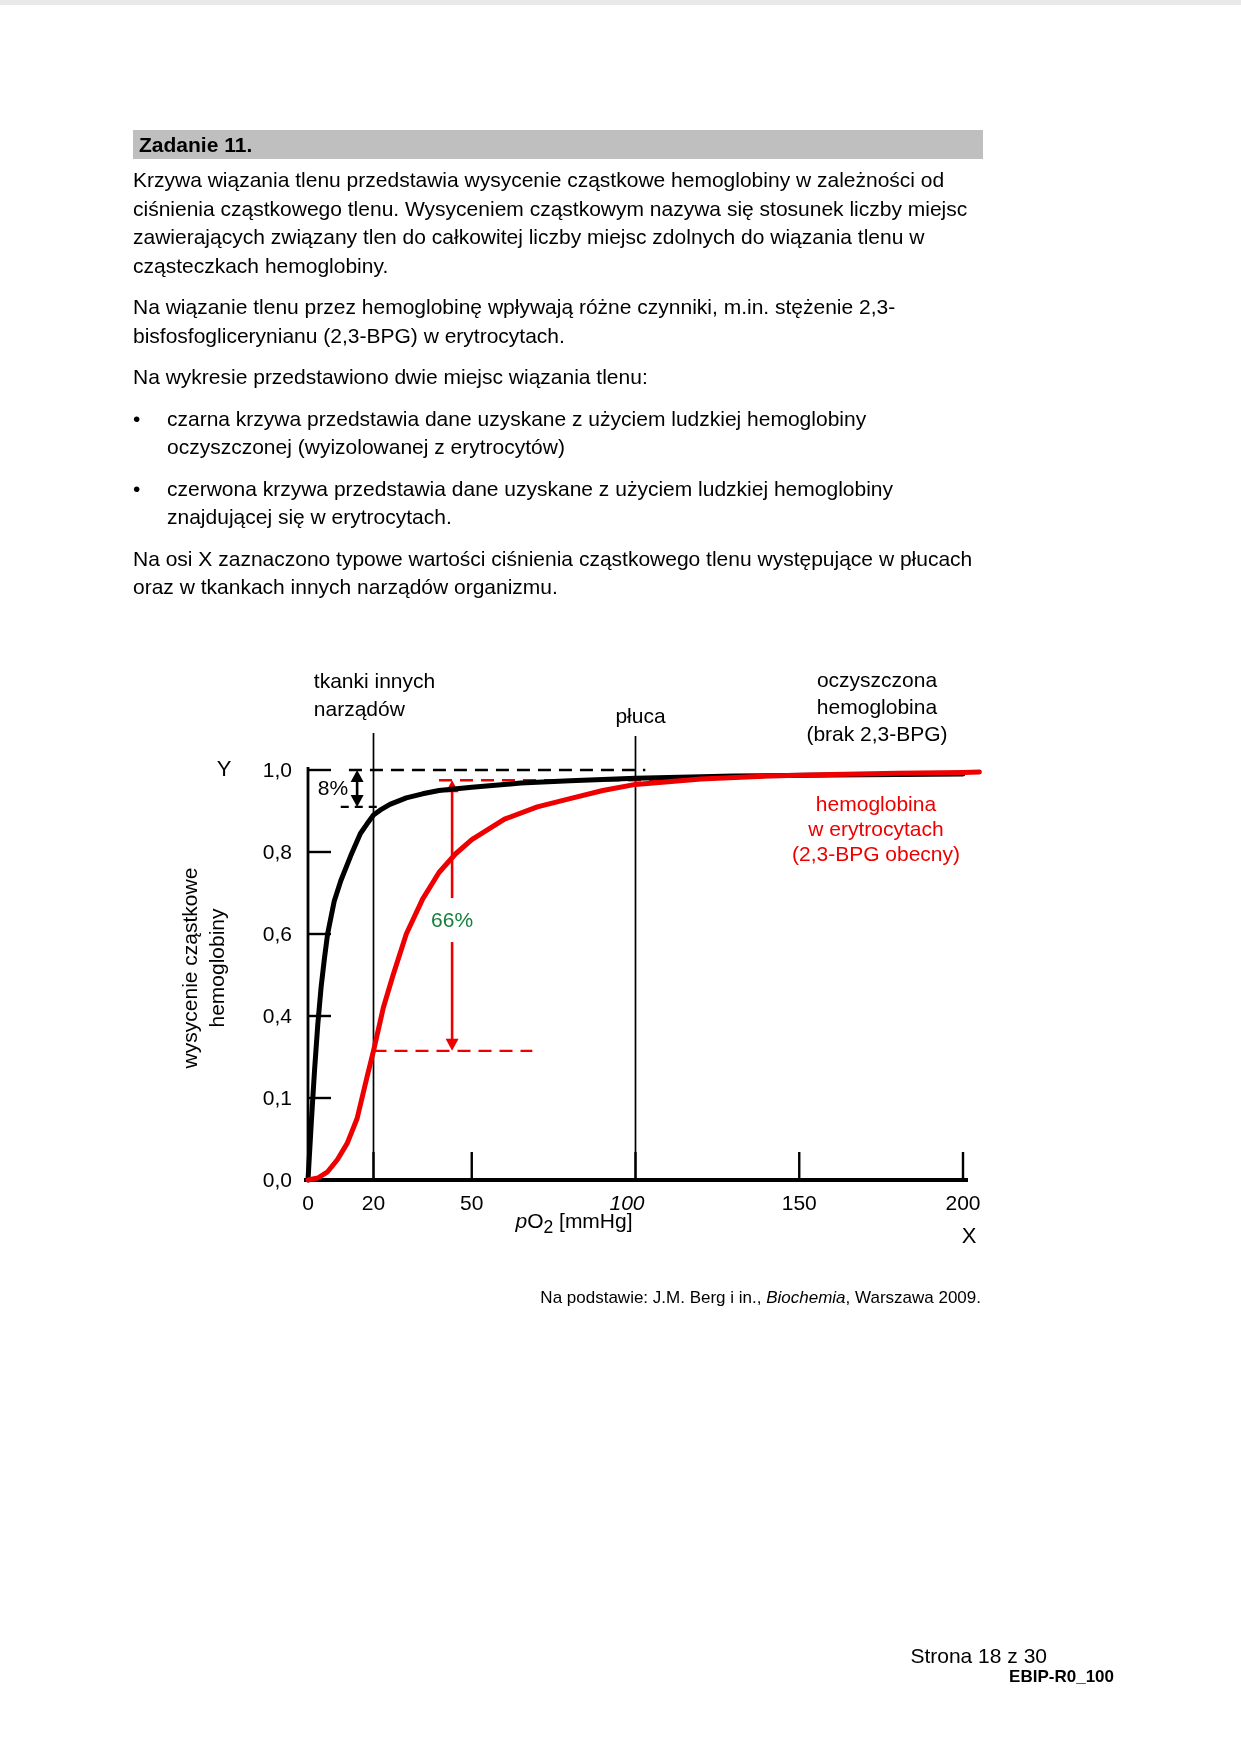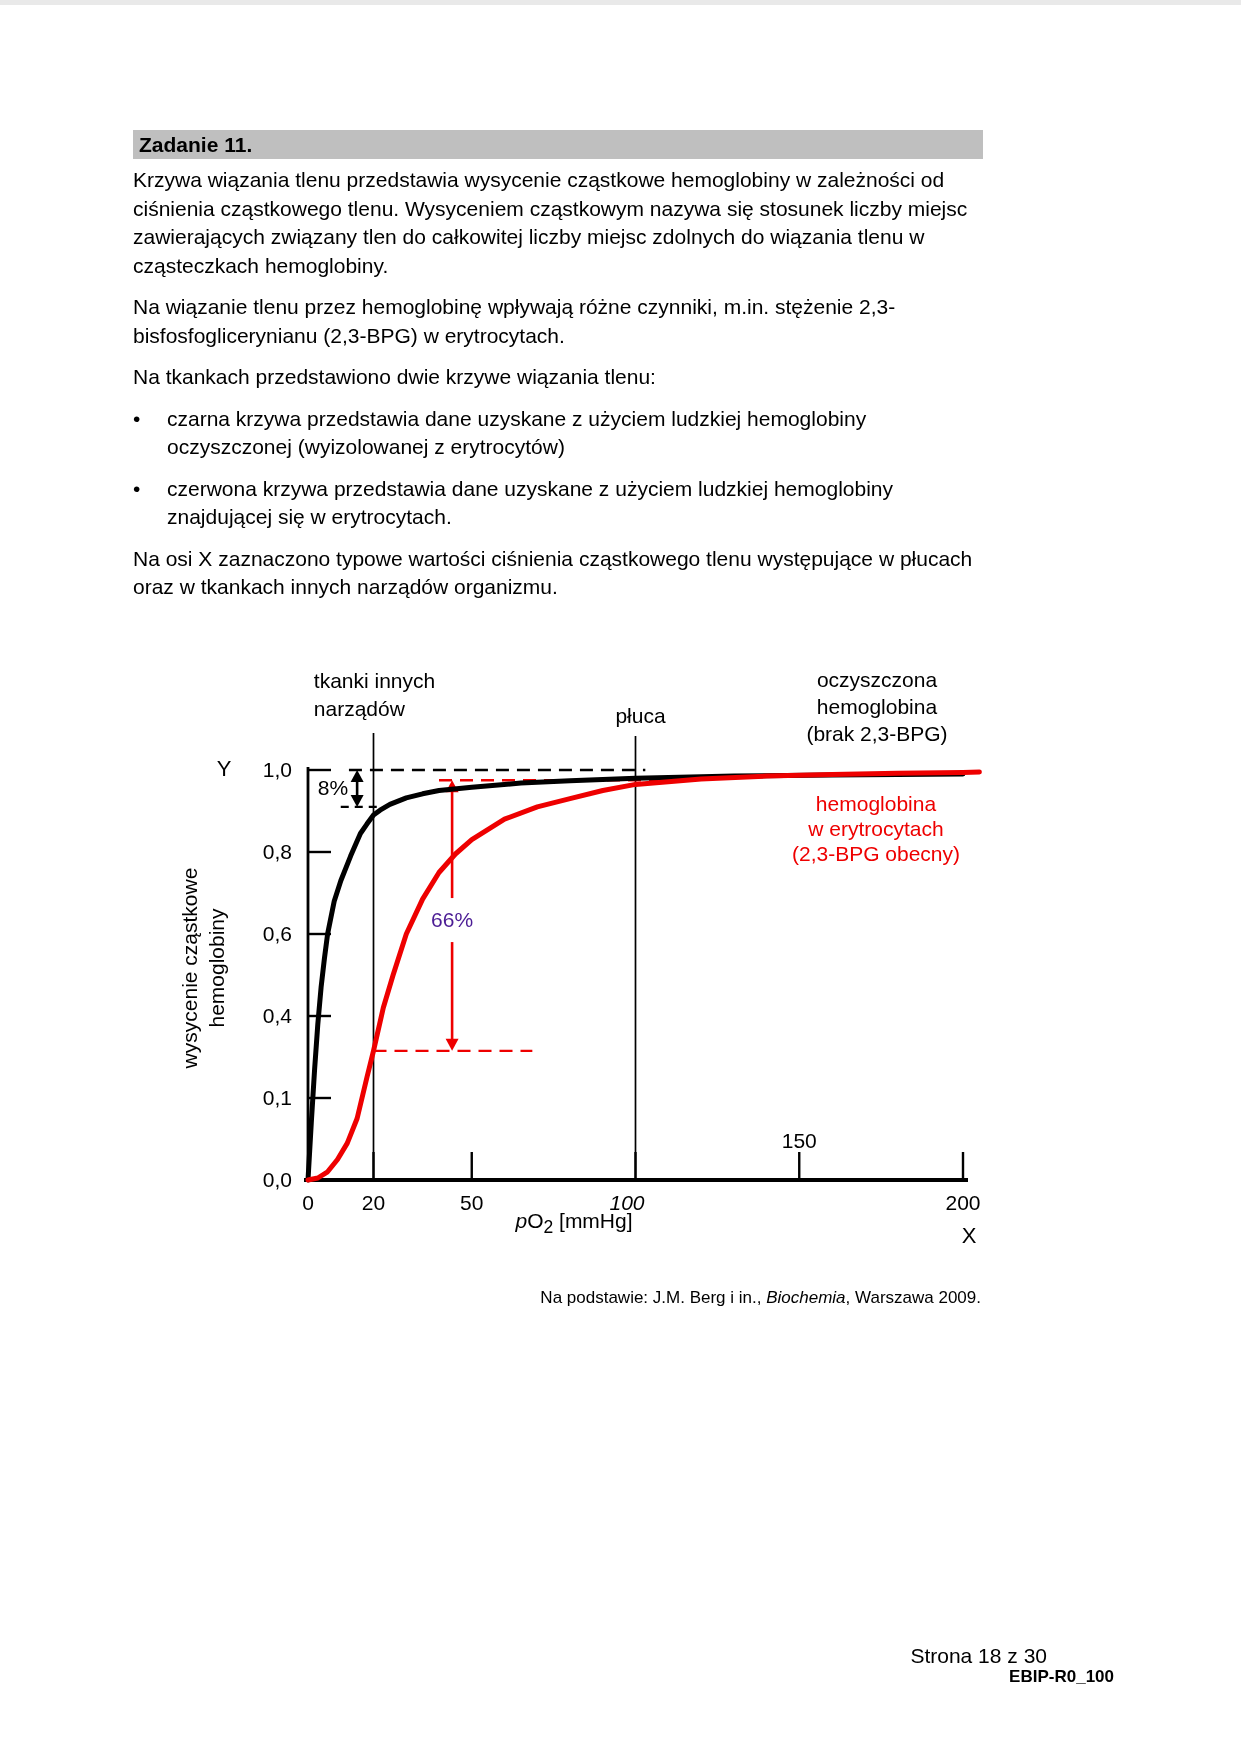--- a/index.html
+++ b/index.html
@@ -38,21 +38,21 @@
 </style>
 </head>
 <body>
 
 <div class="page">
 
   <div class="textblock">
     <div class="task-header">Zadanie 11.</div>
     <p class="para first">Krzywa wiązania tlenu przedstawia wysycenie cząstkowe hemoglobiny w zależności od ciśnienia cząstkowego tlenu. Wysyceniem cząstkowym nazywa się stosunek liczby miejsc zawierających związany tlen do całkowitej liczby miejsc zdolnych do wiązania tlenu w cząsteczkach hemoglobiny.</p>
     <p class="para">Na wiązanie tlenu przez hemoglobinę wpływają różne czynniki, m.in. stężenie 2,3-bisfosfoglicerynianu (2,3-BPG) w erytrocytach.</p>
-    <p class="para">Na tkankach przedstawiono dwie krzywe wiązania tlenu:</p>
+    <p class="para">Na wykresie przedstawiono dwie miejsc wiązania tlenu:</p>
     <div class="bullet">
       <span class="dot">•</span>
       <span class="btext">czarna krzywa przedstawia dane uzyskane z użyciem ludzkiej hemoglobiny oczyszczonej (wyizolowanej z erytrocytów)</span>
     </div>
     <div class="bullet">
       <span class="dot">•</span>
       <span class="btext">czerwona krzywa przedstawia dane uzyskane z użyciem ludzkiej hemoglobiny znajdującej się w erytrocytach.</span>
     </div>
     <p class="para">Na osi X zaznaczono typowe wartości ciśnienia cząstkowego tlenu występujące w płucach oraz w tkankach innych narządów organizmu.</p>
   </div>
@@ -105,24 +105,24 @@
       <div class="ytick" style="left: 230px; top: 1175px;">0,0</div>
       <div class="ytick" style="left: 230px; top: 1093px;">0,1</div>
       <div class="ytick" style="left: 230px; top: 1011px;">0,4</div>
       <div class="ytick" style="left: 230px; top: 929px;">0,6</div>
       <div class="ytick" style="left: 230px; top: 847px;">0,8</div>
       <div class="ytick" style="left: 230px; top: 765px;">1,0</div>
       <div class="xtick" style="left: 308px; top: 1186px;">0</div>
       <div class="xtick" style="left: 373.5px; top: 1186px;">20</div>
       <div class="xtick" style="left: 471.75px; top: 1186px;">50</div>
       <div class="xtick" style="left: 627px; top: 1186px; font-style: italic;">100</div>
-      <div class="xtick" style="left: 799.25px; top: 1124px;">150</div>
+      <div class="xtick" style="left: 799.25px; top: 1186px;">150</div>
       <div class="xtick" style="left: 963px; top: 1186px;">200</div>
       <div class="pct-left" style="left: 278.125px; top: 783.45px; color: rgb(0, 0, 0);">8%</div>
-      <div class="pct-mid" style="left: 452.1px; top: 915.06px; color: #4c1d95;">66%</div>
+      <div class="pct-mid" style="left: 452.1px; top: 915.06px; color: #15803d;">66%</div>
     </div>
 
   <div class="source"><span>Na podstawie: J.M. Berg i in., </span><i>Biochemia</i><span>, Warszawa 2009.</span></div>
 
   <div class="footer-page">Strona 18 z 30</div>
   <div class="footer-code">EBIP-R0_100</div>
 
 </div>
 
 </body></html>

